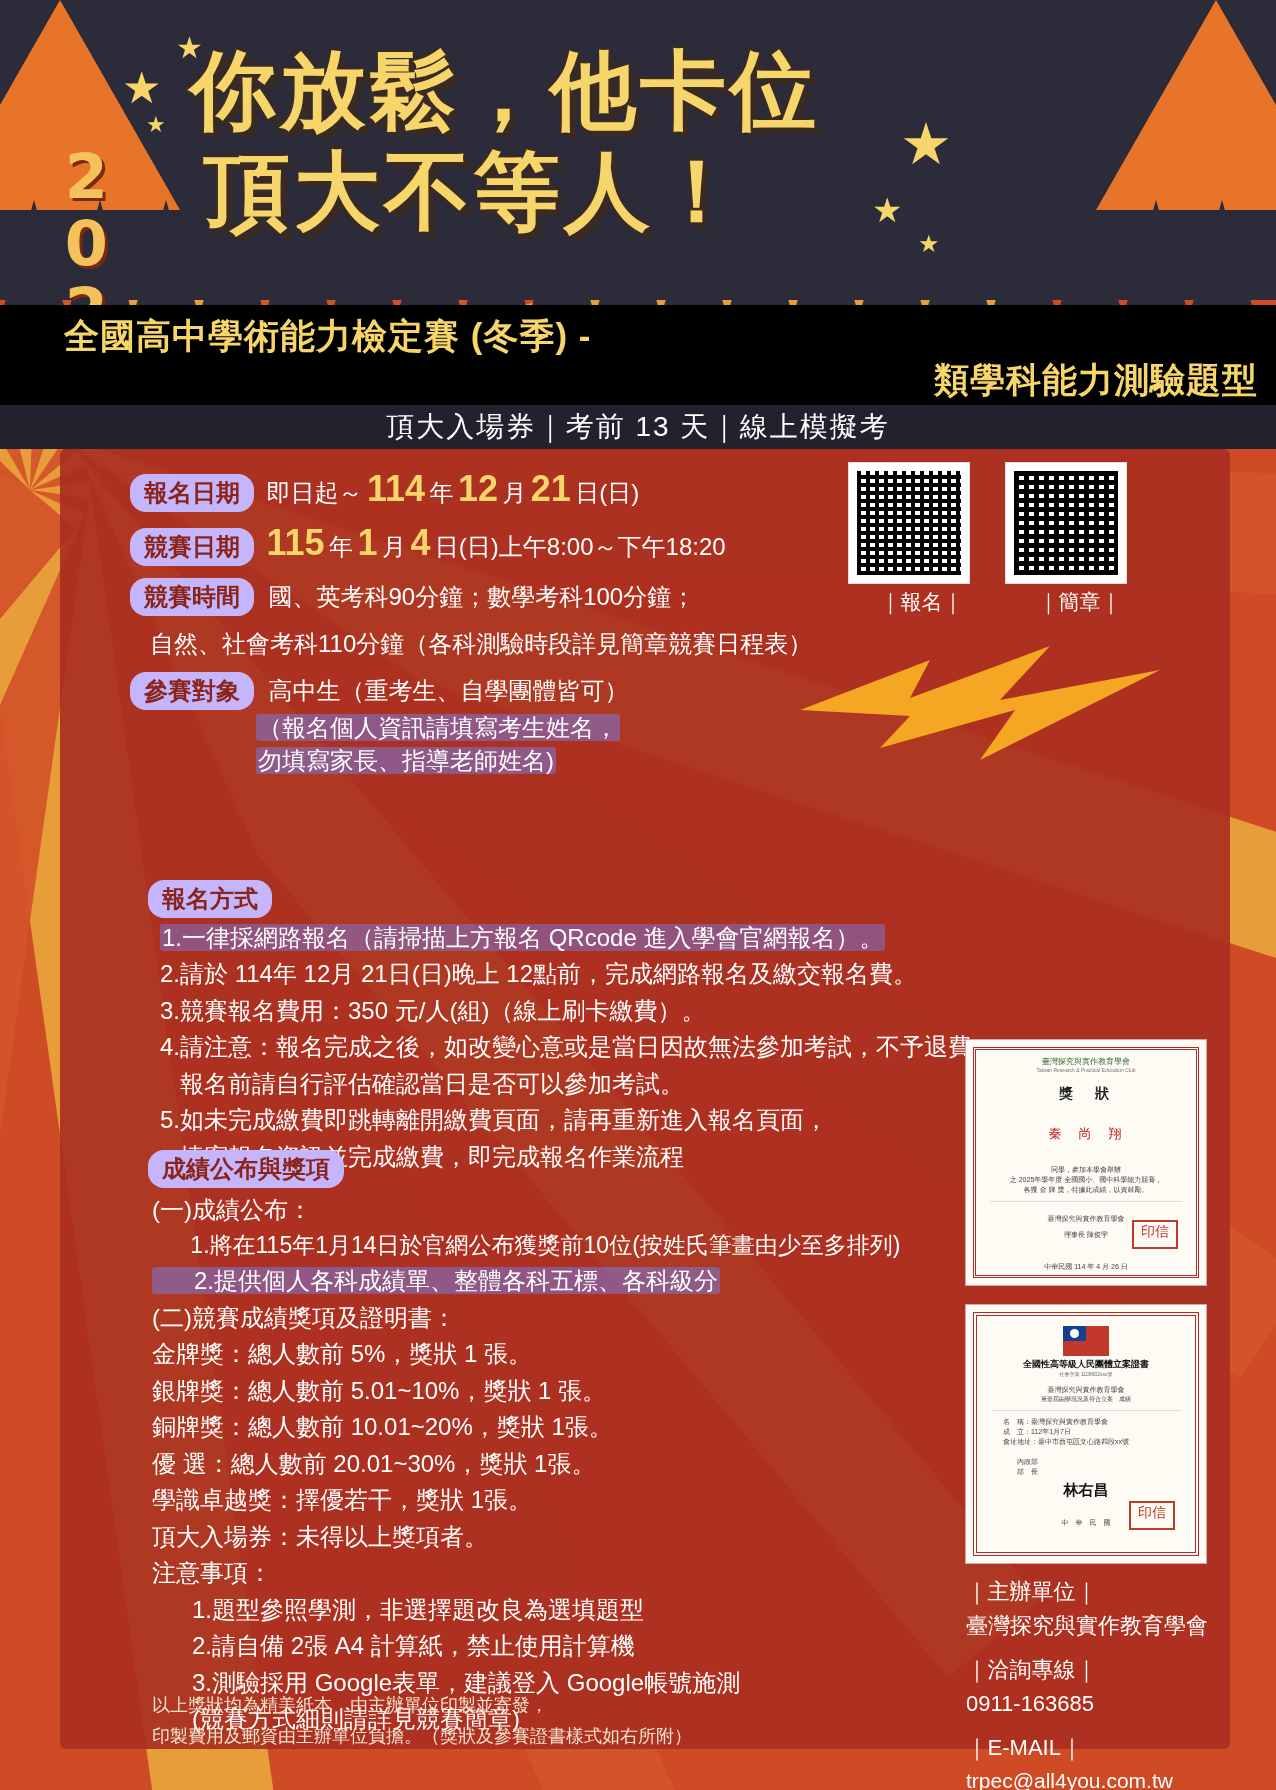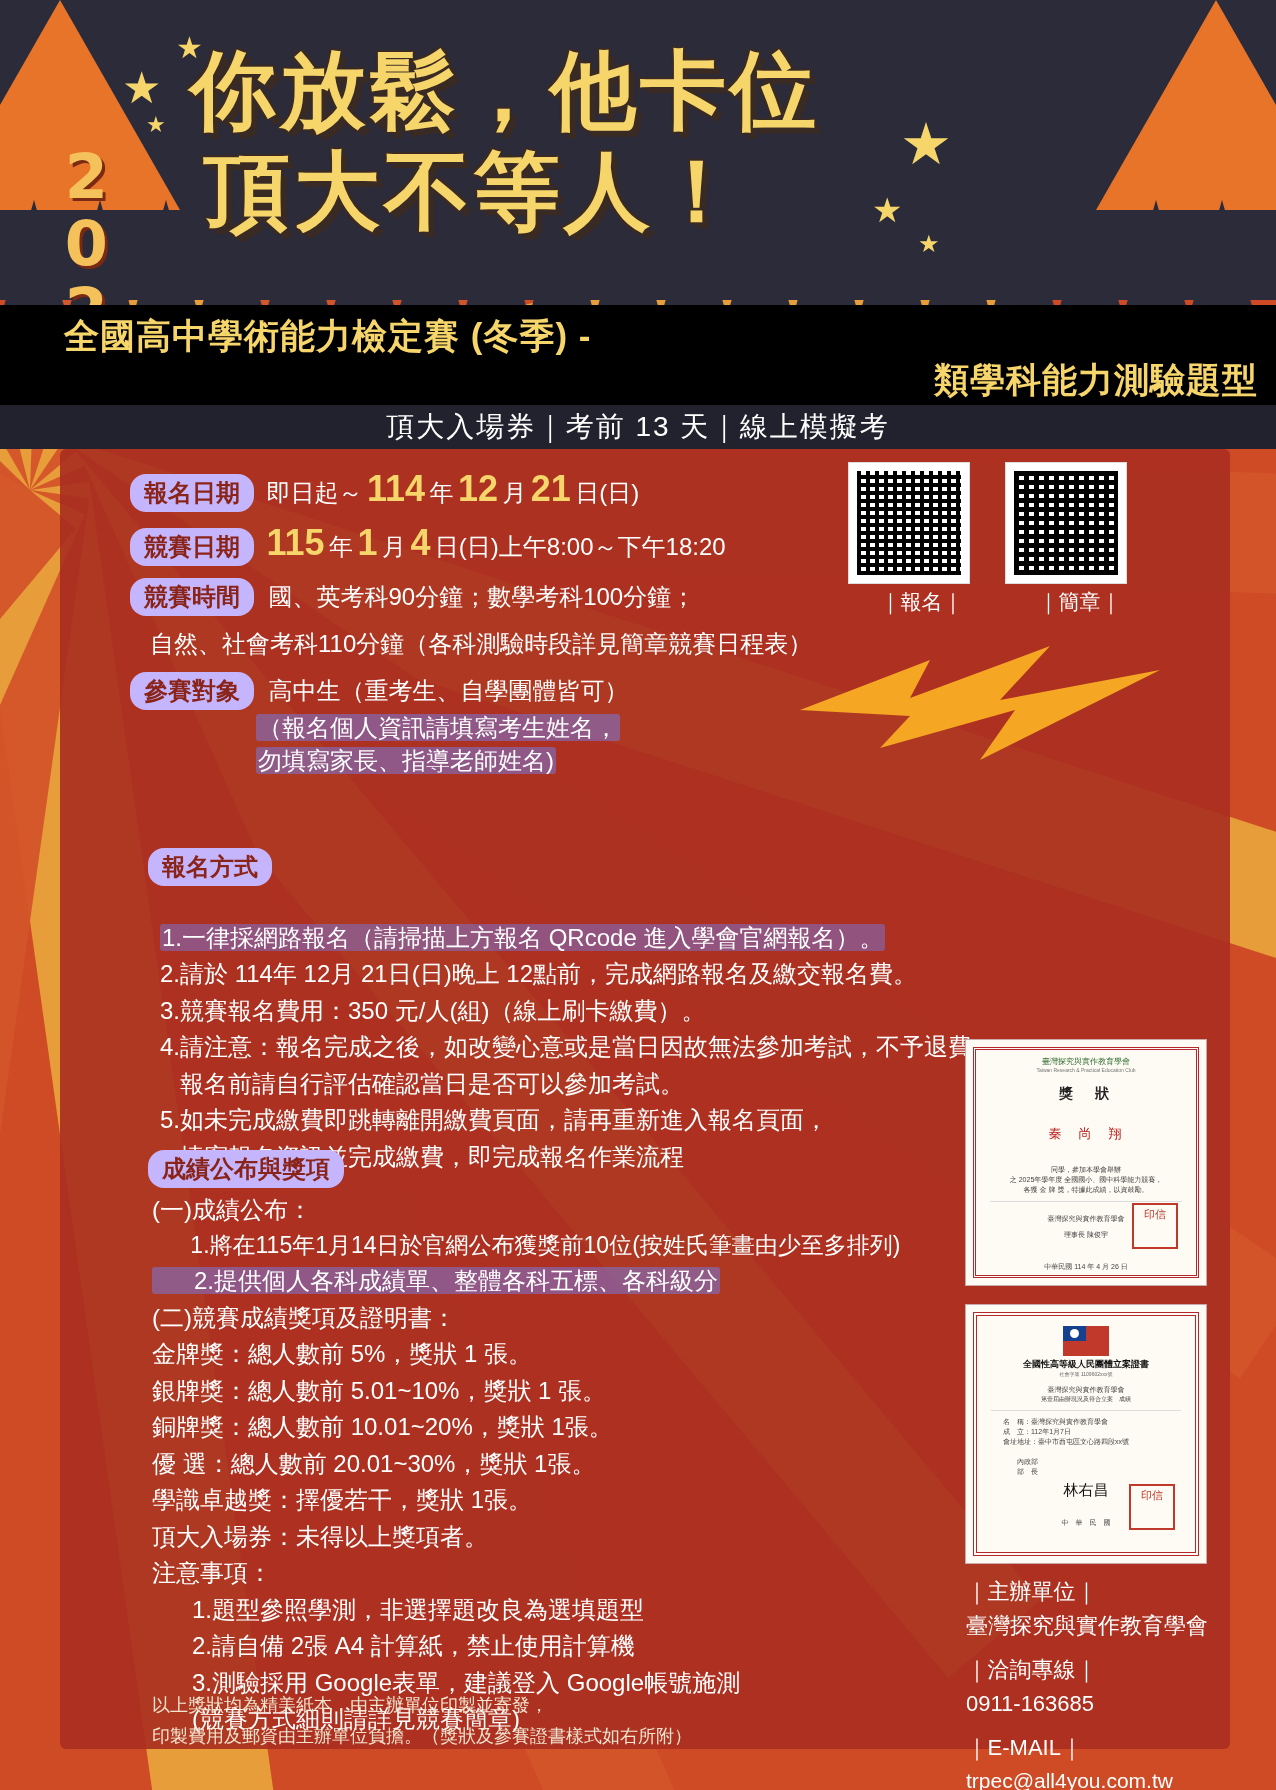--- a/index.html
+++ b/index.html
@@ -129,22 +129,22 @@
     width:100%; height:100%;
     border: 3px double #b3282d;
     position:relative;
     font-size: 7px; color:#444; text-align:center;
     padding-top: 6px;
   }
   .cert-title { font-size: 14px; color:#222; font-weight:bold; letter-spacing:4px; margin-top:12px;}
   .cert-line { height:1px; background:#ddd; margin: 6px 14px; }
   .cert-seal {
     position:absolute; right: 18px; bottom: 26px;
-    width: 46px; height: 46px; border: 2px solid #c0392b;
-    color:#c0392b; font-size: 11px; line-height: 11px; padding: 4px;
+    width: 46px; height: 29px; border: 2px solid #c0392b;
+    color:#c0392b; font-size: 14px; line-height: 11px; padding: 4px;
   }
   .flag {
     width: 46px; height: 30px; background:#c0392b; margin: 4px auto 2px;
     position:relative;
   }
   .flag:before{
     content:""; position:absolute; left:0; top:0; width:23px; height:15px; background:#16418f;
   }
   .flag:after{
     content:""; position:absolute; left:7px; top:3px; width:9px; height:9px; background:#fff; border-radius:50%;
@@ -267,21 +267,21 @@
 
   <div class="qrbox" style="left:848px; top:462px;">
     <div class="qr"></div>
   </div>
   <div class="qrcap" style="left:880px; top:588px;">｜報名｜</div>
   <div class="qrbox" style="left:1005px; top:462px;">
     <div class="qr" style="background-image: repeating-linear-gradient(0deg,#000 0 5px,transparent 5px 9px), repeating-linear-gradient(90deg,#000 0 5px,transparent 5px 10px);"></div>
   </div>
   <div class="qrcap" style="left:1038px; top:588px;">｜簡章｜</div>
 
-  <div class="row" style="left:148px; top:848px;">
+  <div class="row" style="left:148px; top:880px;">
     <span class="pill">報名方式</span>
   </div>
   <div class="list" style="left:160px; top:920px; width:1000px;">
     <div><span class="hl" style="background:rgba(120,120,220,0.5)">1.一律採網路報名（請掃描上方報名 QRcode 進入學會官網報名）。</span></div>
     <div>2.請於 114年 12月 21日(日)晚上 12點前，完成網路報名及繳交報名費。</div>
     <div>3.競賽報名費用：350 元/人(組)（線上刷卡繳費）。</div>
     <div>4.請注意：報名完成之後，如改變心意或是當日因故無法參加考試，不予退費。</div>
     <div style="white-space:pre">   報名前請自行評估確認當日是否可以參加考試。</div>
     <div>5.如未完成繳費即跳轉離開繳費頁面，請再重新進入報名頁面，</div>
     <div style="white-space:pre">   填寫報名資訊並完成繳費，即完成報名作業流程</div>
@@ -336,21 +336,21 @@
       <div style="font-size:9px;color:#111;font-weight:bold;">全國性高等級人民團體立案證書</div>
       <div style="font-size:5px;color:#666;">社會字第 1109602xxx號</div>
       <div style="margin-top:8px;">臺灣探究與實作教育學會</div>
       <div style="font-size:6px;">第壹屆由辦現況及符合立案　成績</div>
       <div class="cert-line"></div>
       <div style="text-align:left;padding-left:26px;">名　稱：臺灣探究與實作教育學會</div>
       <div style="text-align:left;padding-left:26px;">成　立：112年1月7日</div>
       <div style="text-align:left;padding-left:26px;">會址地址：臺中市西屯區文心路四段xx號</div>
       <div style="text-align:left;padding-left:40px;margin-top:10px;">內政部</div>
       <div style="text-align:left;padding-left:40px;">部　長</div>
-      <div style="font-size:15px;color:#111;margin-top:4px;">林右昌</div>
+      <div style="font-size:15px;color:#111;margin-top:4px;font-weight:bold;">林右昌</div>
       <div style="margin-top:18px;">中　華　民　國</div>
       <div class="cert-seal" style="right:20px;bottom:22px;">印信</div>
     </div>
   </div>
 
   <div class="info" style="left:966px; top:1575px;">
     <div class="hdr">｜主辦單位｜</div>
     <div>臺灣探究與實作教育學會</div>
     <div class="hdr" style="margin-top:10px;">｜洽詢專線｜</div>
     <div>0911-163685</div>

